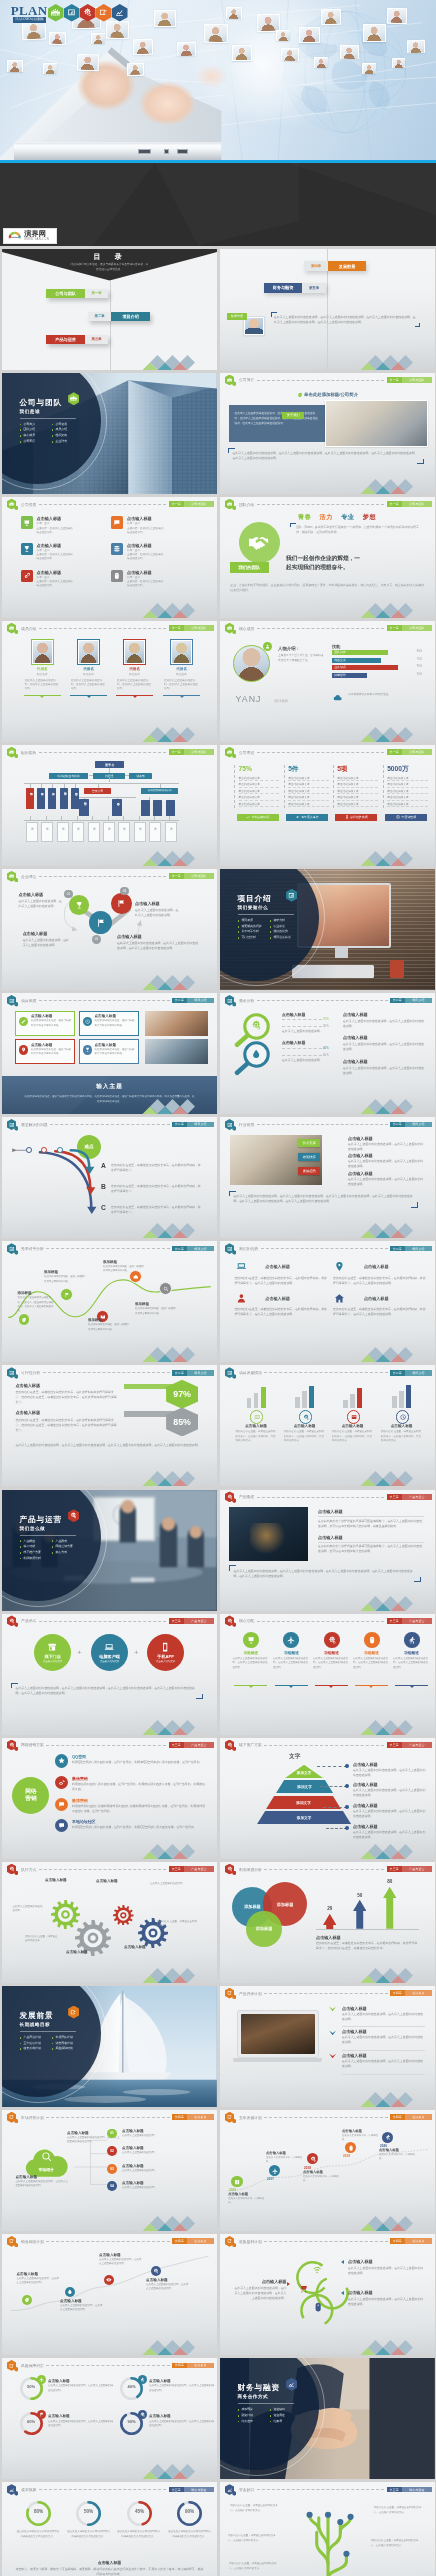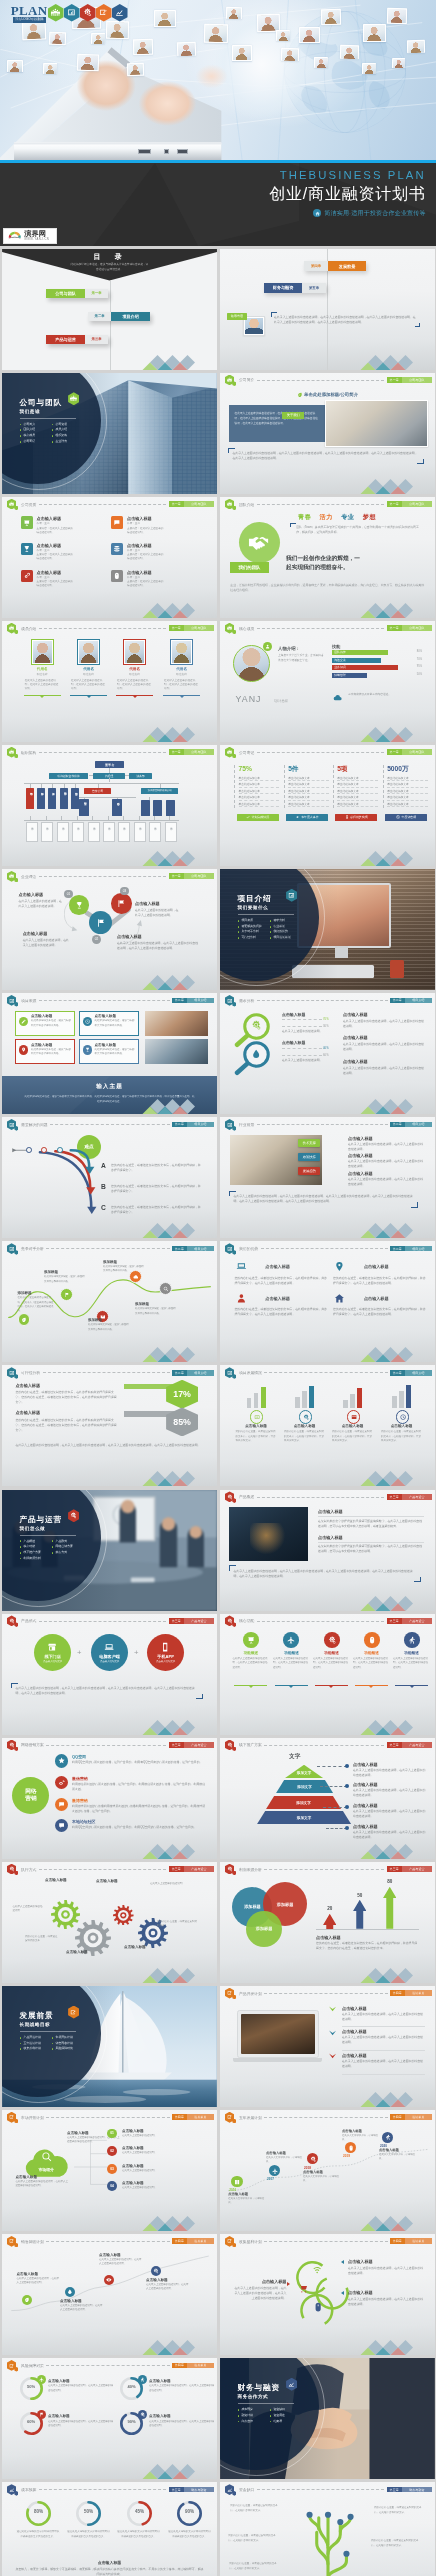--- a/index.html
+++ b/index.html
@@ -295,32 +295,20 @@
             <path d="M3 19h18v2H3zM4 17l5-6 3.5 3.5L19 6l1.6 1.2-8.1 10.3L9 14l-4 5z"></path>
           </svg>
         </span>
       </div>
       <div class="banner-cyan"></div>
       <div class="banner-dark">
         <div class="bd-facet" style="left:0;top:0;width:155px;height:83px;clip-path:polygon(0 0,100% 0,60% 100%,0 100%)"></div>
         <div class="bd-facet" style="left:155px;top:0;width:144px;height:83px;clip-path:polygon(0 0,100% 0,100% 70%,30% 100%)"></div>
         <div class="bd-facet" style="left:289px;top:0;width:148px;height:52px;clip-path:polygon(0 0,100% 0,100% 100%)"></div>
       </div>
-      <div class="banner-title">
-        <div class="bt-en">THEBUSINESS PLAN</div>
-        <div class="bt-cn">创业/商业融资计划书</div>
-        <div class="bt-sub">
-          <span class="home">
-            <svg width="5.2" height="5.2" viewBox="0 0 24 24" fill="#bfe3f2">
-              <path d="M12 3 2 11h3v10h5v-6h4v6h5V11h3z"></path>
-            </svg>
-          </span>
-          <span>简洁实用·适用于投资合作企业宣传等</span>
-        </div>
-      </div>
       <div class="watermark">
         <svg width="15.5" height="11.3" viewBox="0 0 30 22">
           <path d="M15 3.2A12 12 0 0 1 25.6 9.6l-4 2.1A7.6 7.6 0 0 0 15 7.9z" fill="#e8a33d"></path>
           <path d="M25.6 9.6A12 12 0 0 1 26.8 15h-4.6a7.6 7.6 0 0 0-.6-3.3z" fill="#2f9e8f"></path>
           <path d="M15 3.2v4.7a7.6 7.6 0 0 0-6.4 3.5l-4-2A12 12 0 0 1 15 3.2z" fill="#8cc63e"></path>
           <path d="M4.6 9.4l4 2a7.6 7.6 0 0 0-.8 3.6H3.2a12 12 0 0 1 1.4-5.6z" fill="#cf2e3a"></path>
           <path d="M2 18.4C4.6 15.2 9.5 13.2 15 13.2s10.4 2 13 5.2c-2.9-2.2-7.6-3.6-13-3.6s-10.1 1.4-13 3.6z" fill="#6d6e71"></path>
         </svg>
         <span class="wm-tx">
           <b>演界网</b>
@@ -1458,21 +1446,21 @@
               <span class="a" style="background:#2d7e93">第二章</span>
               <span class="b" style="background:#5ba0b0">项目介绍</span>
             </span>
           </div>
           <div style="position:absolute;left:13.4px;top:17.5px;width:103px">
             <div class="bt">点击输入标题</div>
             <div class="bd" style="margin-top:2.1px">您的内容打在这里，或者通过复制您的文本后，在此选择粘贴并选择只保留文字。您的内容打在这里，或者通过复制您的文本后，在此选择粘贴并选择只保留文字。</div>
           </div>
           <div style="position:absolute;left:122px;top:18.5px;width:66px;height:5.2px;background:#8cc63e;opacity:.85"></div>
           <div style="position:absolute;left:164px;top:14.4px;width:32px;height:29px;background:#8cc63e;clip-path:polygon(50% 0,100% 25%,100% 75%,50% 100%,0 75%,0 25%);display:flex;align-items:center;justify-content:center">
-            <span style="color:#fff;font-size:8.8px;font-weight:700">17%</span>
+            <span style="color:#fff;font-size:8.8px;font-weight:700">97%</span>
           </div>
           <div style="position:absolute;left:13.4px;top:45px;width:103px">
             <div class="bt">点击输入标题</div>
             <div class="bd" style="margin-top:2.1px">您的内容打在这里，或者通过复制您的文本后，在此选择粘贴并选择只保留文字。您的内容打在这里，或者通过复制您的文本后，在此选择粘贴并选择只保留文字。</div>
           </div>
           <div style="position:absolute;left:122px;top:46px;width:66px;height:5.2px;background:#9aa0a3;opacity:.85"></div>
           <div style="position:absolute;left:164px;top:42px;width:32px;height:29px;background:#9aa0a3;clip-path:polygon(50% 0,100% 25%,100% 75%,50% 100%,0 75%,0 25%);display:flex;align-items:center;justify-content:center">
             <span style="color:#fff;font-size:8.8px;font-weight:700">85%</span>
           </div>
           <div style="position:absolute;left:13.4px;top:78px;width:187px" class="bd">在此录入上述图表的综合描述说明，在此录入上述图表的综合描述说明，在此录入上述图表的综合描述说明，在此录入上述图表的综合描述说明。</div>

